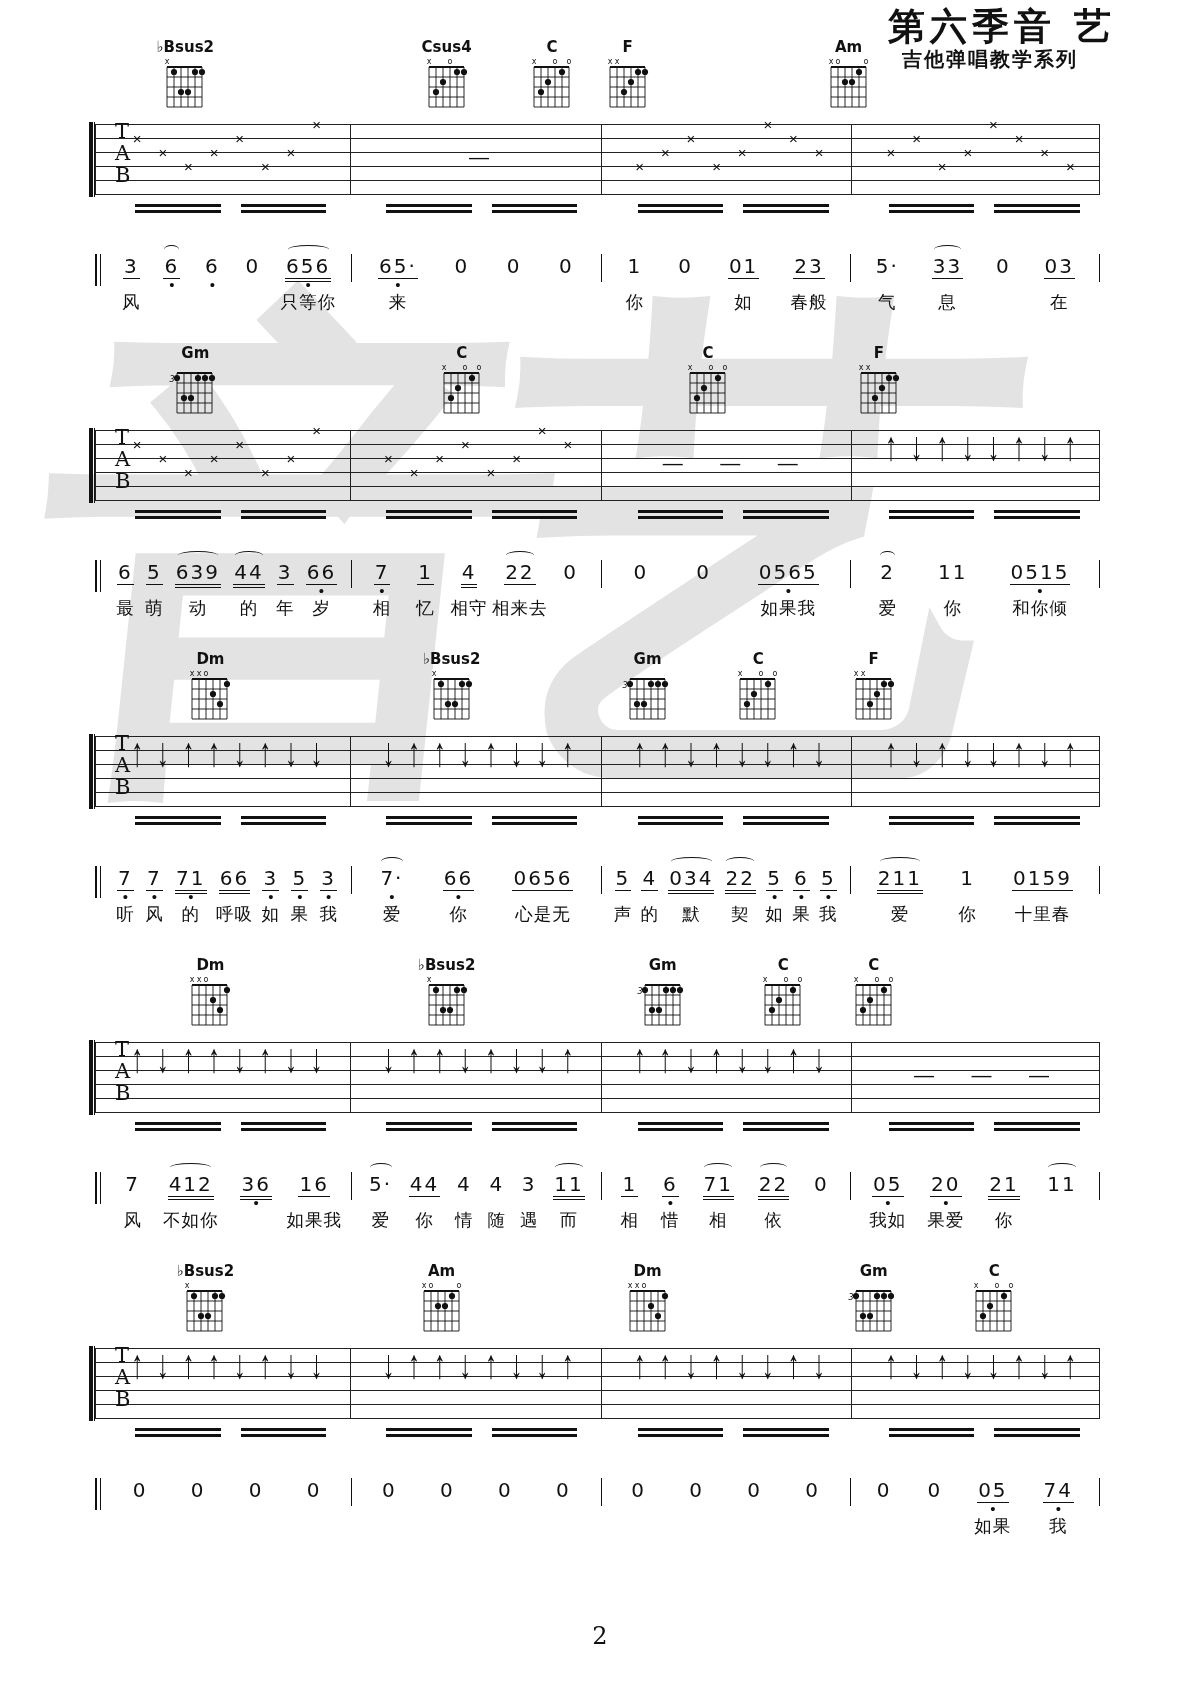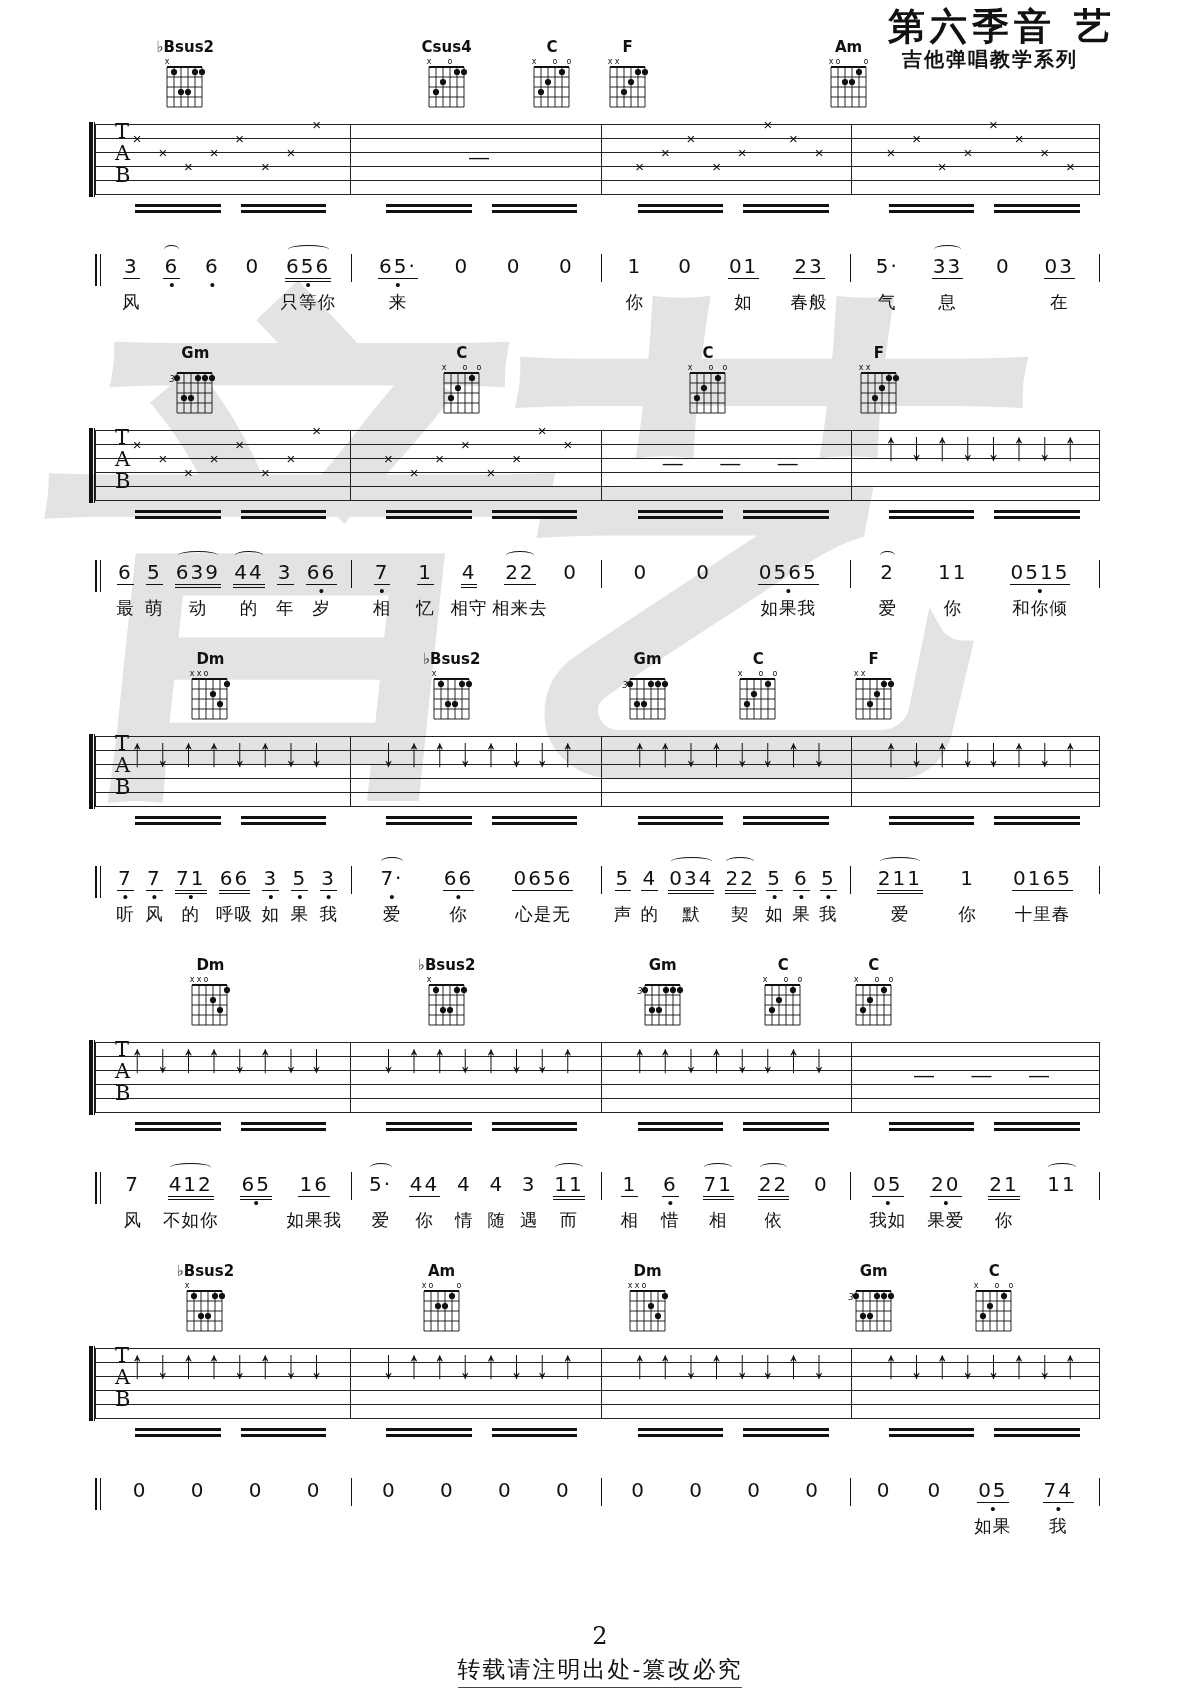--- a/index.html
+++ b/index.html
@@ -704,21 +704,21 @@
             <div class="tok u2"><span class="tie"></span><span class="num">034</span><span class="ly">默</span></div>
             <div class="tok u2"><span class="tie"></span><span class="num">22</span><span class="ly">契</span></div>
             <div class="tok u1"><span class="num">5</span><span class="lodot">•</span><span class="ly">如</span></div>
             <div class="tok u1"><span class="num">6</span><span class="lodot">•</span><span class="ly">果</span></div>
             <div class="tok u1"><span class="num">5</span><span class="lodot">•</span><span class="ly">我</span></div>
           </div>
           <div class="vbar"></div>
           <div class="measure">
             <div class="tok u2"><span class="tie"></span><span class="num">211</span><span class="ly">爱</span></div>
             <div class="tok"><span class="num">1</span><span class="ly">你</span></div>
-            <div class="tok u1"><span class="num">0165</span><span class="ly">十里春</span></div>
+            <div class="tok u1"><span class="num">0159</span><span class="ly">十里春</span></div>
           </div>
           <div class="vbar"></div>
         </div>
       </section>
       <section class="system">
         <div class="chord-row">
           <div class="chord" style="left: 8.5%;">
             <div class="chord-name">Dm</div>
             <svg class="cgrid" width="52" height="58">
               <g stroke="#111" stroke-width="0.9">
@@ -903,21 +903,21 @@
           <div class="beam" style="left: 64.5%;"></div>
           <div class="dashes" style="left: 80%; width: 18%;">— — —</div>
           <div class="beam" style="left: 79%;"></div>
           <div class="beam" style="left: 89.5%;"></div>
         </div>
         <div class="score-row">
           <div class="sysbar"></div>
           <div class="measure">
             <div class="tok"><span class="num">7</span><span class="ly">风</span></div>
             <div class="tok u2"><span class="tie"></span><span class="num">412</span><span class="ly">不如你</span></div>
-            <div class="tok u2"><span class="num">65</span><span class="lodot">•</span></div>
+            <div class="tok u2"><span class="num">36</span><span class="lodot">•</span></div>
             <div class="tok u1"><span class="num">16</span><span class="ly">如果我</span></div>
           </div>
           <div class="vbar"></div>
           <div class="measure">
             <div class="tok"><span class="tie"></span><span class="num">5·</span><span class="ly">爱</span></div>
             <div class="tok u1"><span class="num">44</span><span class="ly">你</span></div>
             <div class="tok"><span class="num">4</span><span class="ly">情</span></div>
             <div class="tok"><span class="num">4</span><span class="ly">随</span></div>
             <div class="tok"><span class="num">3</span><span class="ly">遇</span></div>
             <div class="tok u2"><span class="tie"></span><span class="num">11</span><span class="ly">而</span></div>
@@ -1165,15 +1165,14 @@
             <div class="tok u1"><span class="num">05</span><span class="lodot">•</span><span class="ly">如果</span></div>
             <div class="tok u1"><span class="num">74</span><span class="lodot">•</span><span class="ly">我</span></div>
           </div>
           <div class="vbar"></div>
         </div>
       </section>
     </div>
 
   <div class="footer">
     <div class="page-num">2</div>
-    <div><span class="notice">转载请注明出处-篡改必究</span></div>
   </div>
 </div>
 
 </body></html>

